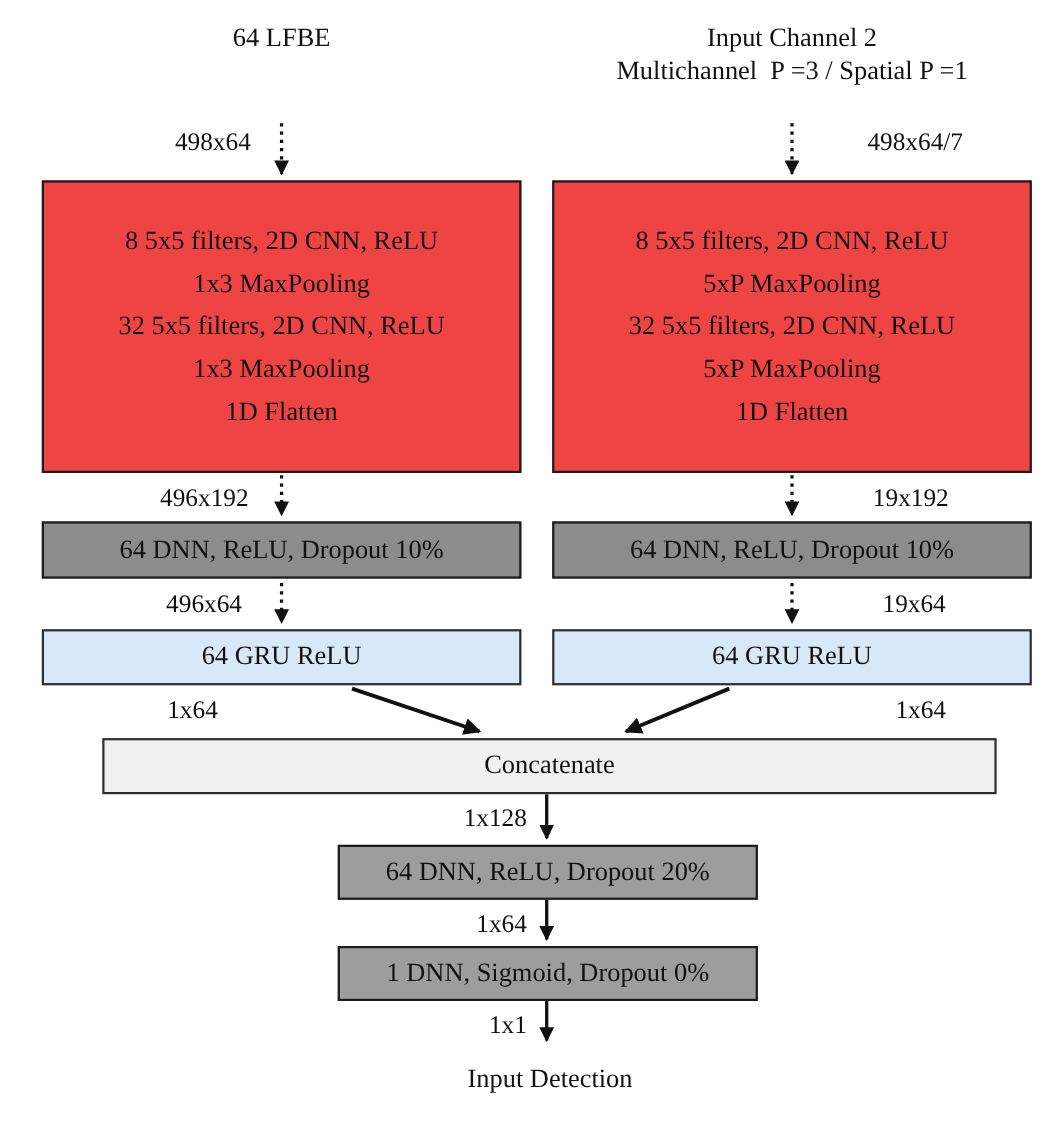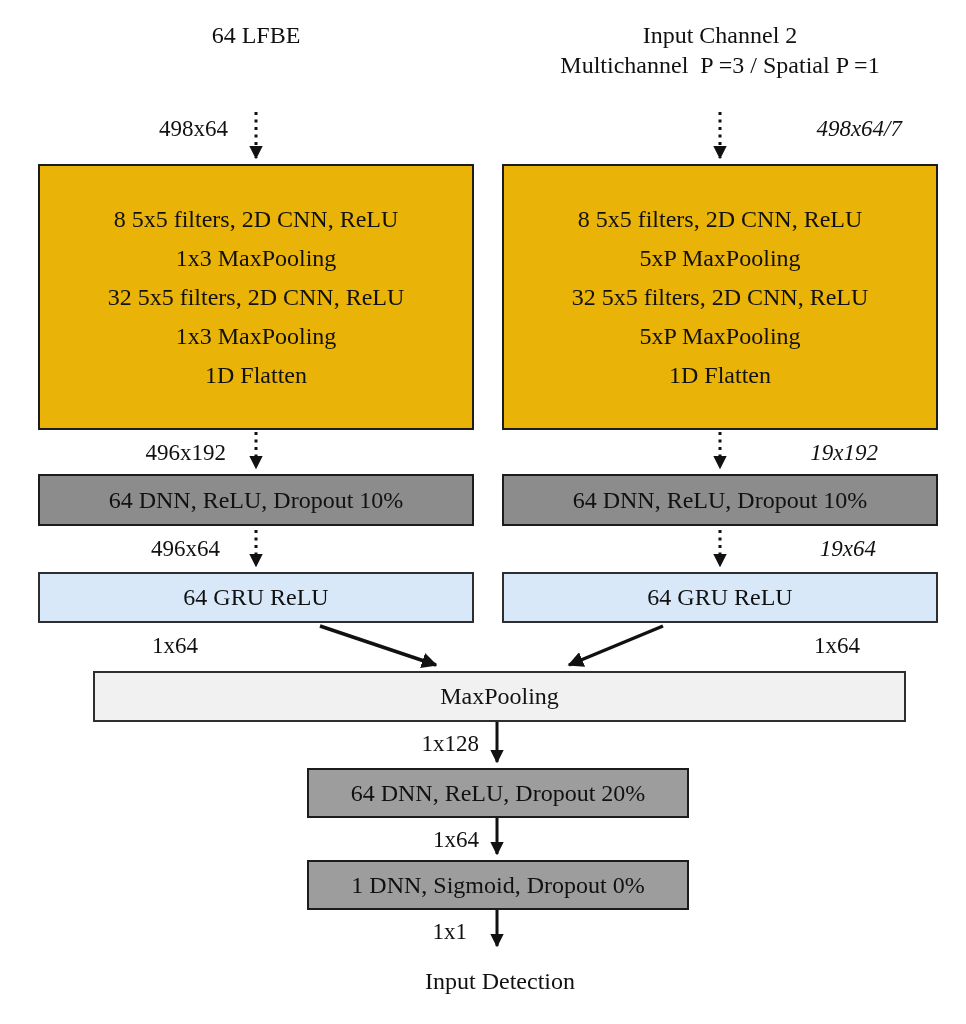--- a/index.html
+++ b/index.html
@@ -17,50 +17,50 @@
   .hdr .l2 { white-space:pre-wrap; }
   .hdr-ch1 { left:38px;  top:20px; width:436px; }
   .hdr-ch2 { left:480px; top:20px; width:480px; }
 
   .box {
     position:absolute; box-sizing:border-box;
     display:flex; align-items:center; justify-content:center;
     flex-direction:column; text-align:center;
     font-size:24px;
   }
-  .cnn  { top:164px; width:436px; height:266px; background:#eab308; border:2px solid #1c1c1c; line-height:39px; }
+  .cnn  { top:164px; width:436px; height:266px; background:#ef4444; border:2px solid #1c1c1c; line-height:39px; }
   .cnn-ch1 { left:38px; }  .cnn-ch2 { left:502px; }
 
   .dnn-top { top:474px; width:436px; height:52px; background:#8c8c8c; border:2px solid #1c1c1c; }
   .dnn-ch1 { left:38px; }  .dnn-ch2 { left:502px; }
 
   .gru { top:572px; width:436px; height:51px; background:#d9e8f8; border:2px solid #2e2e2e; }
   .gru-ch1 { left:38px; }  .gru-ch2 { left:502px; }
 
   .concat { left:93px; top:671px; width:813px; height:51px; background:#f1f1f1; border:2px solid #2e2e2e; }
 
   .dnn-bottom { left:307px; width:382px; height:50px; background:#9d9d9d; border:2px solid #1c1c1c; }
   .dnn-b1 { top:768px; }  .dnn-b2 { top:860px; }
 
   .dim { position:absolute; font-size:23px; line-height:26px; }
   .t-right { text-align:right; }
-  .t-left  { text-align:right;font-style:italic; }
+  .t-left  { text-align:center; }
   .t-center{ text-align:center; }
 
   .dim-in-ch1   { left:126px; top:116px; width:102px; }
   .dim-in-ch2   { left:762px; top:116px; width:140px; }
   .dim-cnn-ch1  { left:112px; top:440px; width:114px; }
   .dim-cnn-ch2  { left:778px; top:440px; width:100px; }
   .dim-dnn-ch1  { left:120px; top:536px; width:100px; }
   .dim-dnn-ch2  { left:786px; top:536px; width:90px;  }
   .dim-gru-ch1  { left:142px; top:633px; width:66px;  }
   .dim-gru-ch2  { left:804px; top:633px; width:66px;  }
   .dim-concat   { left:385px; top:731px; width:94px;  }
   .dim-dnn-b1   { left:391px; top:827px; width:88px;  }
-  .dim-dnn-b2   { left:383px; top:919px; width:84px;  }
+  .dim-dnn-b2   { left:395px; top:919px; width:84px;  }
 
   .output-label { position:absolute; left:347px; top:968px; width:306px; text-align:center; font-size:24px; }
 </style>
 </head>
 <body>
 
 <div class="canvas">
 
   <svg class="arrow-layer" width="966" height="1024" viewBox="0 0 966 1024" xmlns="http://www.w3.org/2000/svg">
     <defs>
@@ -115,21 +115,21 @@
 
   <div class="dim t-right dim-dnn-ch1">496x64</div>
   <div class="dim t-left dim-dnn-ch2">19x64</div>
 
   <div class="box gru gru-ch1">64 GRU ReLU</div>
   <div class="box gru gru-ch2">64 GRU ReLU</div>
 
   <div class="dim t-center dim-gru-ch1">1x64</div>
   <div class="dim t-center dim-gru-ch2">1x64</div>
 
-  <div class="box concat">MaxPooling</div>
+  <div class="box concat">Concatenate</div>
 
   <div class="dim t-right dim-concat">1x128</div>
 
   <div class="box dnn-bottom dnn-b1">64 DNN, ReLU, Dropout 20%</div>
 
   <div class="dim t-right dim-dnn-b1">1x64</div>
 
   <div class="box dnn-bottom dnn-b2">1 DNN, Sigmoid, Dropout 0%</div>
 
   <div class="dim t-right dim-dnn-b2">1x1</div>

